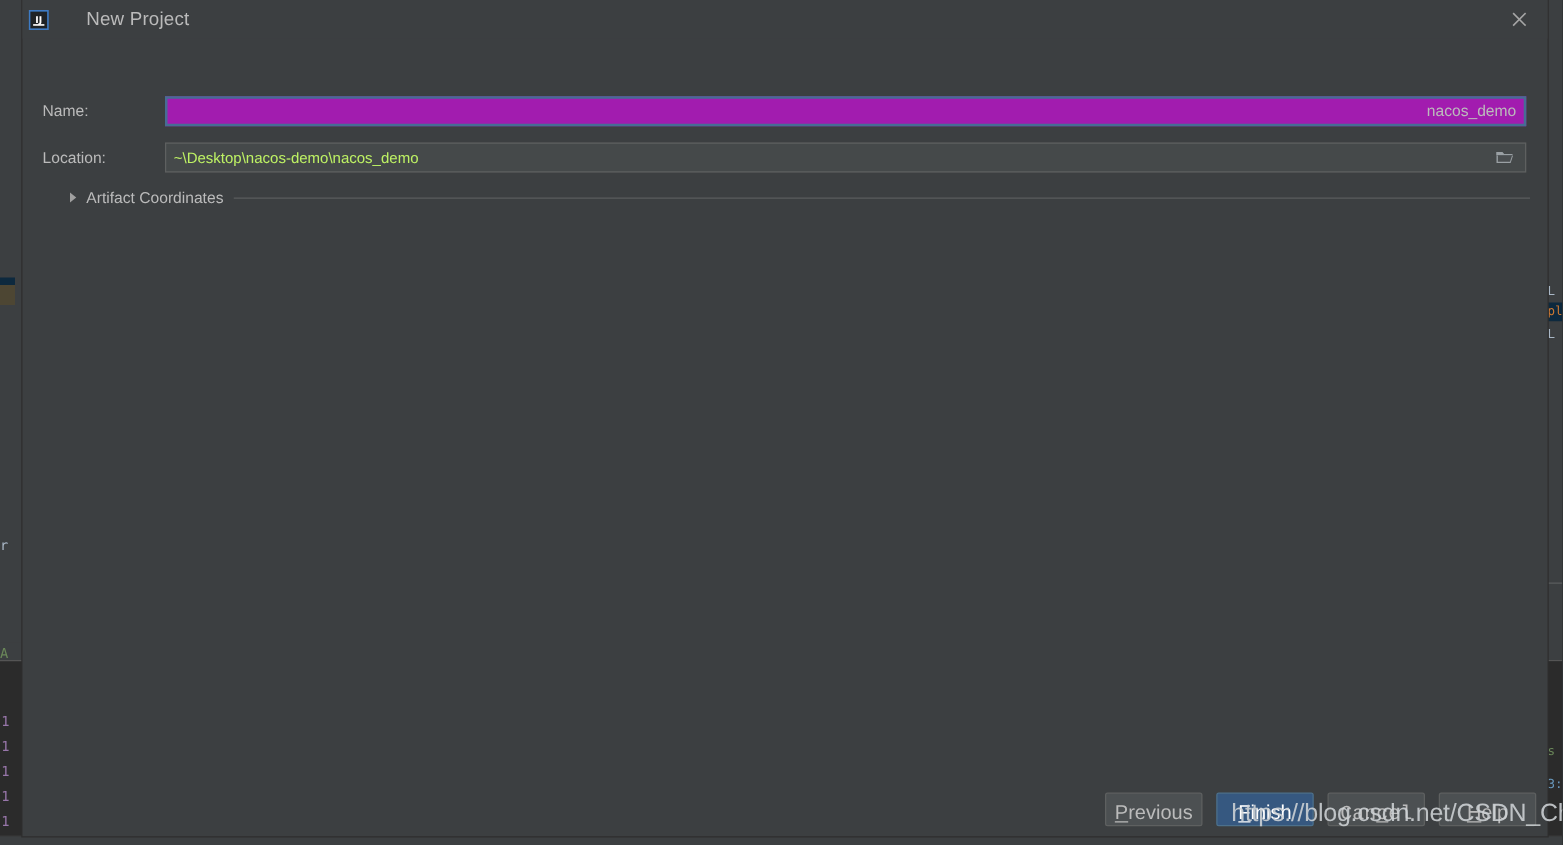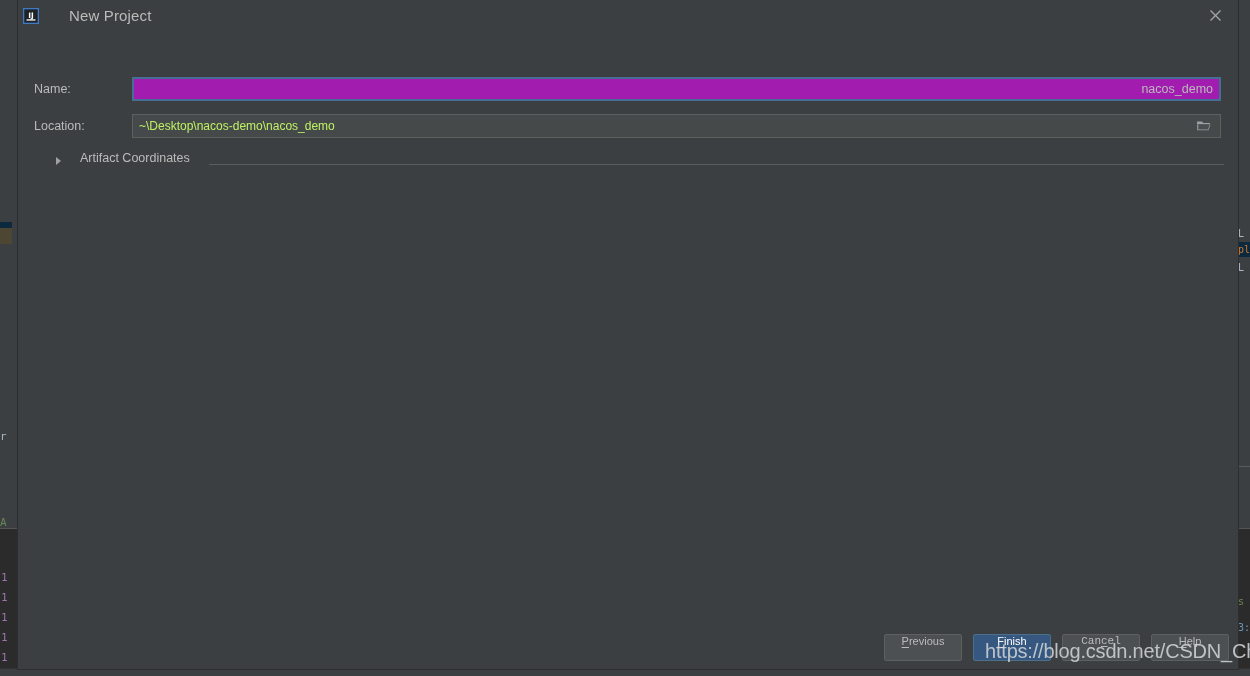--- a/index.html
+++ b/index.html
@@ -233,22 +233,22 @@
     margin-right: 2px;
   }
 
   
   .collapsible {
     position: absolute;
     left: 38px;
     top: 120px;
     width: 1168px;
     display: flex;
-    align-items: flex-end;
-    gap: 19px;
+    align-items: center;
+    gap: 8px;
     cursor: default;
   }
   .tri {
     width: 0; height: 0;
     border-left: 5px solid #a0a0a0;
     border-top: 4px solid transparent;
     border-bottom: 4px solid transparent;
     flex: none;
   }
   .collapsible-label {
@@ -272,24 +272,24 @@
   }
   .btn {
     position: absolute;
     top: 0;
     height: 27px;
     box-sizing: border-box;
     border: 1px solid #5e6060;
     border-radius: 2px;
     background: #4c5052;
     color: #bbbbbb;
-    font-size: 11px;
+    font-size: 16px;
     font-family: "Liberation Sans", sans-serif;
     display: flex;
-    align-items: flex-start;
+    align-items: flex-end;
     justify-content: center;
     cursor: default;
     user-select: none;
   }
   .btn-default {
     background: #365880;
     border: 1px solid #4c708c;
     color: #ffffff;
   }
   .mnem {

